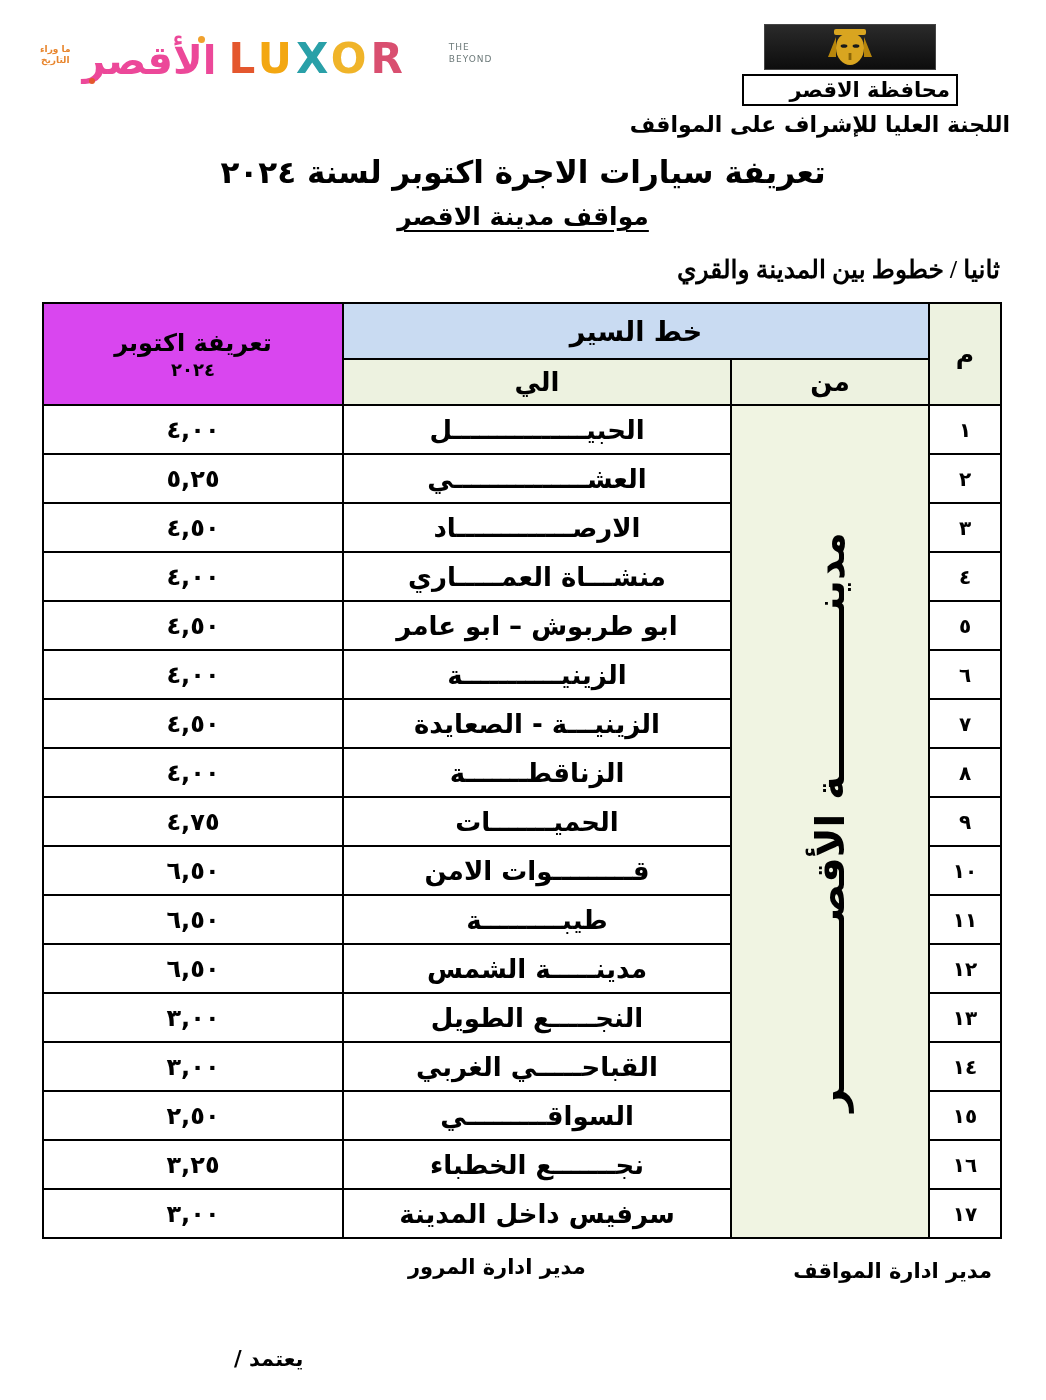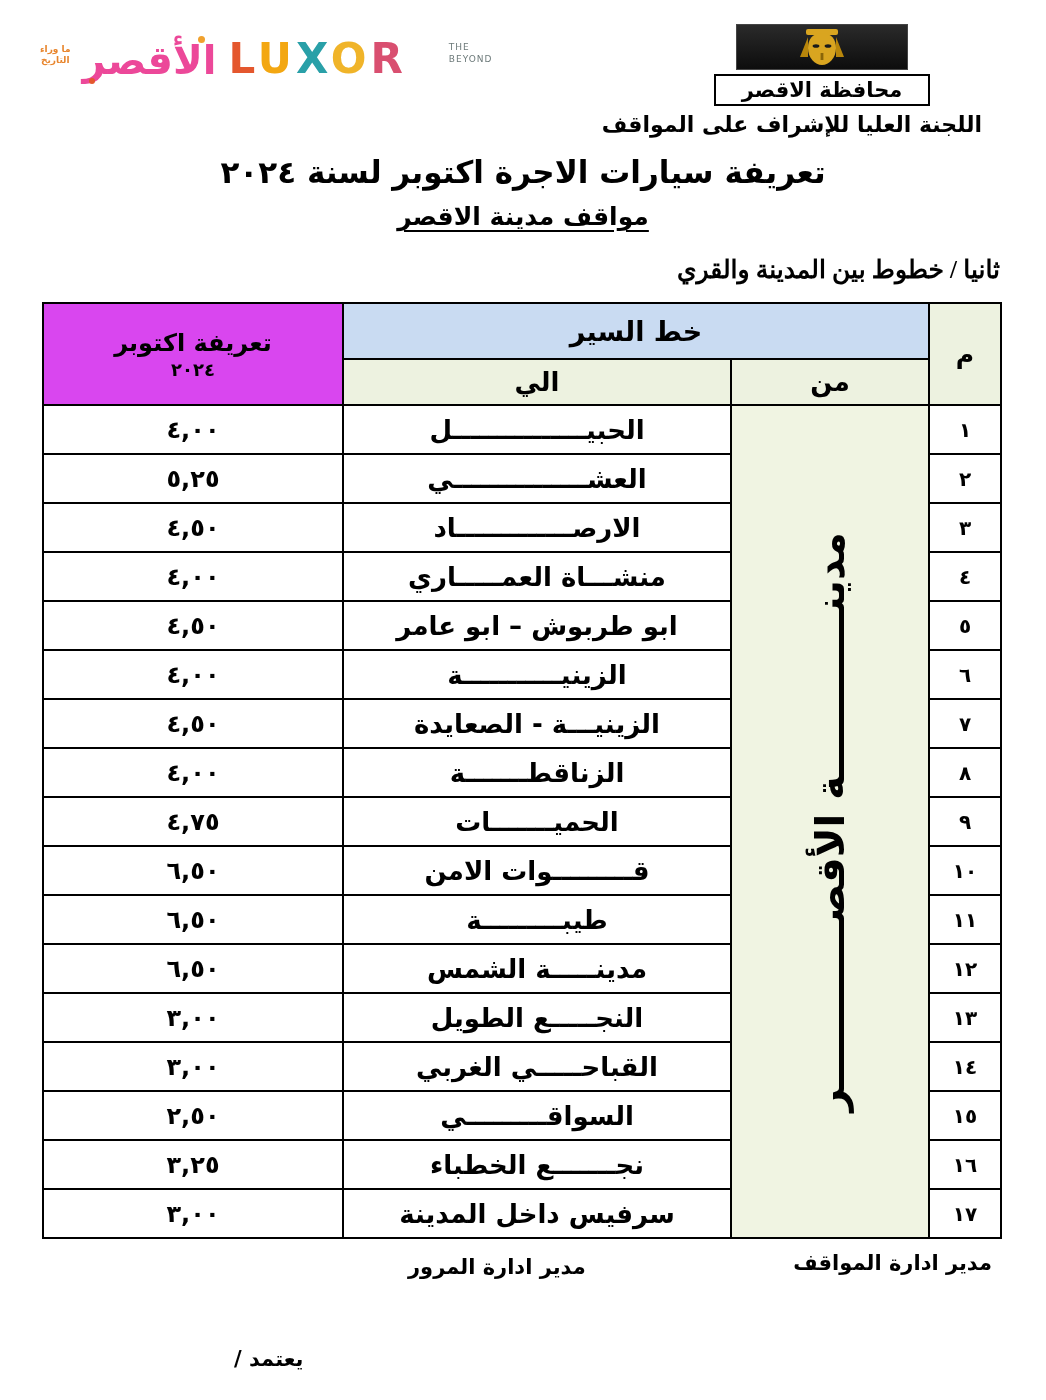--- a/index.html
+++ b/index.html
@@ -37,22 +37,22 @@
   .luxor-word {
     font-size:42px; font-weight:bold; letter-spacing:4px; line-height:1;
     padding-top:2px; font-family:"DejaVu Sans", sans-serif;
   }
   .logo-beyond {
     font-size:9px; letter-spacing:1px; color:#6d7a7a; font-weight:normal;
     line-height:1.3; padding-top:6px;margin-left:30px;
   }
 
   .gov {
-    position:absolute; right:64px; top:24px; width:320px;
-    text-align:center; direction:rtl;
+    position:absolute; right:36px; top:24px; width:320px;
+    direction:rtl;
   }
   .emblem {
     width:170px; height:44px; margin:0 auto;
     background:linear-gradient(#2a2a2a,#0d0d0d);
     border:1px solid #444;
     display:flex; align-items:center; justify-content:center;
   }
   .gov-name-box {
     margin:4px auto 0; width:200px;
     border:2.5px solid #000;
@@ -94,21 +94,21 @@
   .c-fare   { font-size:24px; background:#fff; }
   .c-from   { background:#f0f4e2; position:relative; }
   .vtext {
     position:absolute; top:50%; left:50%;
     transform:translate(-50%,-50%) rotate(-90deg);
     white-space:nowrap; font-size:40px; font-weight:bold;
   }
 
   
   .signatures { position:relative; height:34px; margin-top:12px; font-weight:bold; font-size:21px; }
-  .sig-right  { position:absolute; right:10px; top:0; }
+  .sig-right  { position:absolute; right:10px; top:8px; }
   .sig-center { position:absolute; left:364px; top:4px; }
   .approve    { margin:62px 0 0 190px; direction:rtl; text-align:left;
                 font-size:21px; font-weight:bold; }
 
   .watermark {
     position:absolute; right:52px; top:462px;
     font-size:44px; font-weight:bold; color:rgba(190,190,190,0.35);
     pointer-events:none;
   }
 </style>

